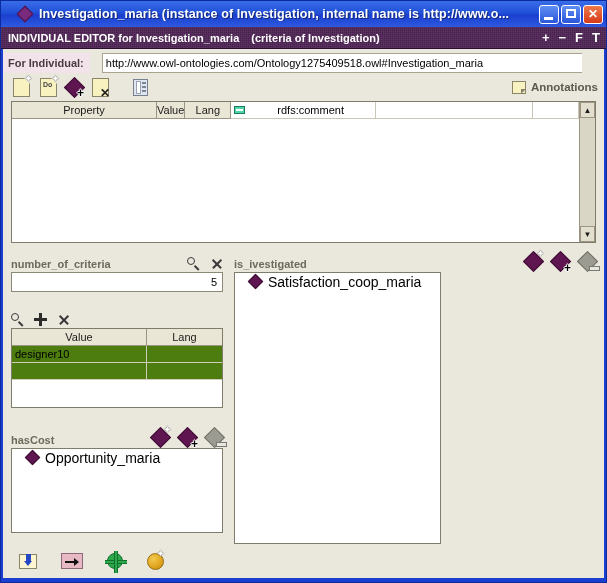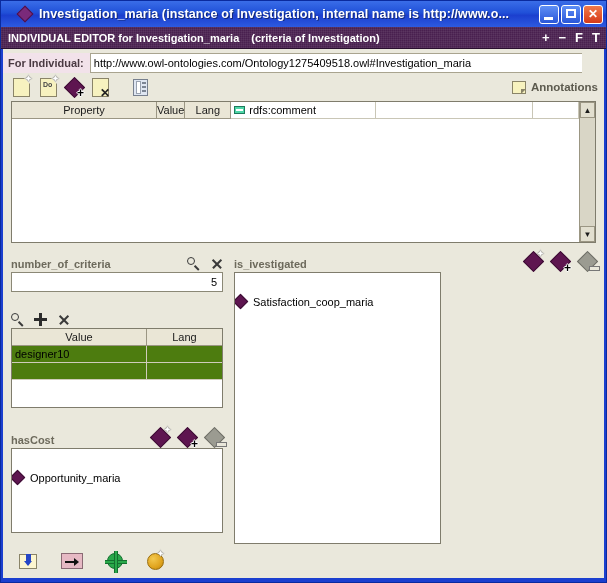--- a/index.html
+++ b/index.html
@@ -115,20 +115,21 @@
     box-sizing: border-box;
     position: relative;
     display: flex; flex-direction: column;
   }
 
   
   #individual-row {
     display: flex; align-items: stretch;
     height: 20px; flex: 0 0 20px;
     margin: 4px 0 0 0;
+    gap: 12px;
   }
   #individual-label {
     background: #f2e2ea;
     color: #4a3a42;
     font-weight: bold;
     font-size: 11px;
     display: flex; align-items: center;
     padding: 0 6px 0 5px;
     white-space: nowrap;
   }
@@ -267,20 +268,21 @@
   .pt-body { flex: 1 1 auto; display: flex; flex-direction: column; background: #fff; }
   .pt-row { display: flex; height: 17px; flex: 0 0 17px; }
   .pt-row .cell {
     border-right: 1px solid #c9c6b6;
     border-bottom: 1px solid #c9c6b6;
     display: flex; align-items: center;
     font-size: 11px; color: #000;
     padding-left: 3px;
     box-sizing: border-box;
     background: #fff;
+    gap: 28px;
   }
   .ico-prop {
     width: 11px; height: 8px;
     background: #4fd6a8; border: 1px solid #1d7a5c;
     box-sizing: border-box; margin-right: 4px; flex: 0 0 11px;
     position: relative;
   }
   .ico-prop:after {
     content: ""; position: absolute; left: 1px; top: 2px;
     width: 7px; height: 2px; background: #fff;
@@ -410,22 +412,22 @@
   .mt-fill { flex: 1 1 auto; background: #fff; }
 
   .list-box {
     background: #fff;
     border: 1px solid #7f7c6c;
     box-sizing: border-box;
     overflow: hidden;
   }
   .list-item {
     display: flex; align-items: center;
-    height: 17px; padding-left: 0;
-    font-size: 11px; color: #000; margin-top: 20px;
+    height: 17px; padding-left: 15px;
+    font-size: 14px; color: #000;
   }
   .list-item .ico-diamond {
     width: 11px; height: 11px; margin-right: 7px; flex: 0 0 11px;
   }
 
   
   #bottom-toolbar {
     height: 34px; flex: 0 0 34px;
     display: flex; align-items: center;
     padding-left: 16px;

